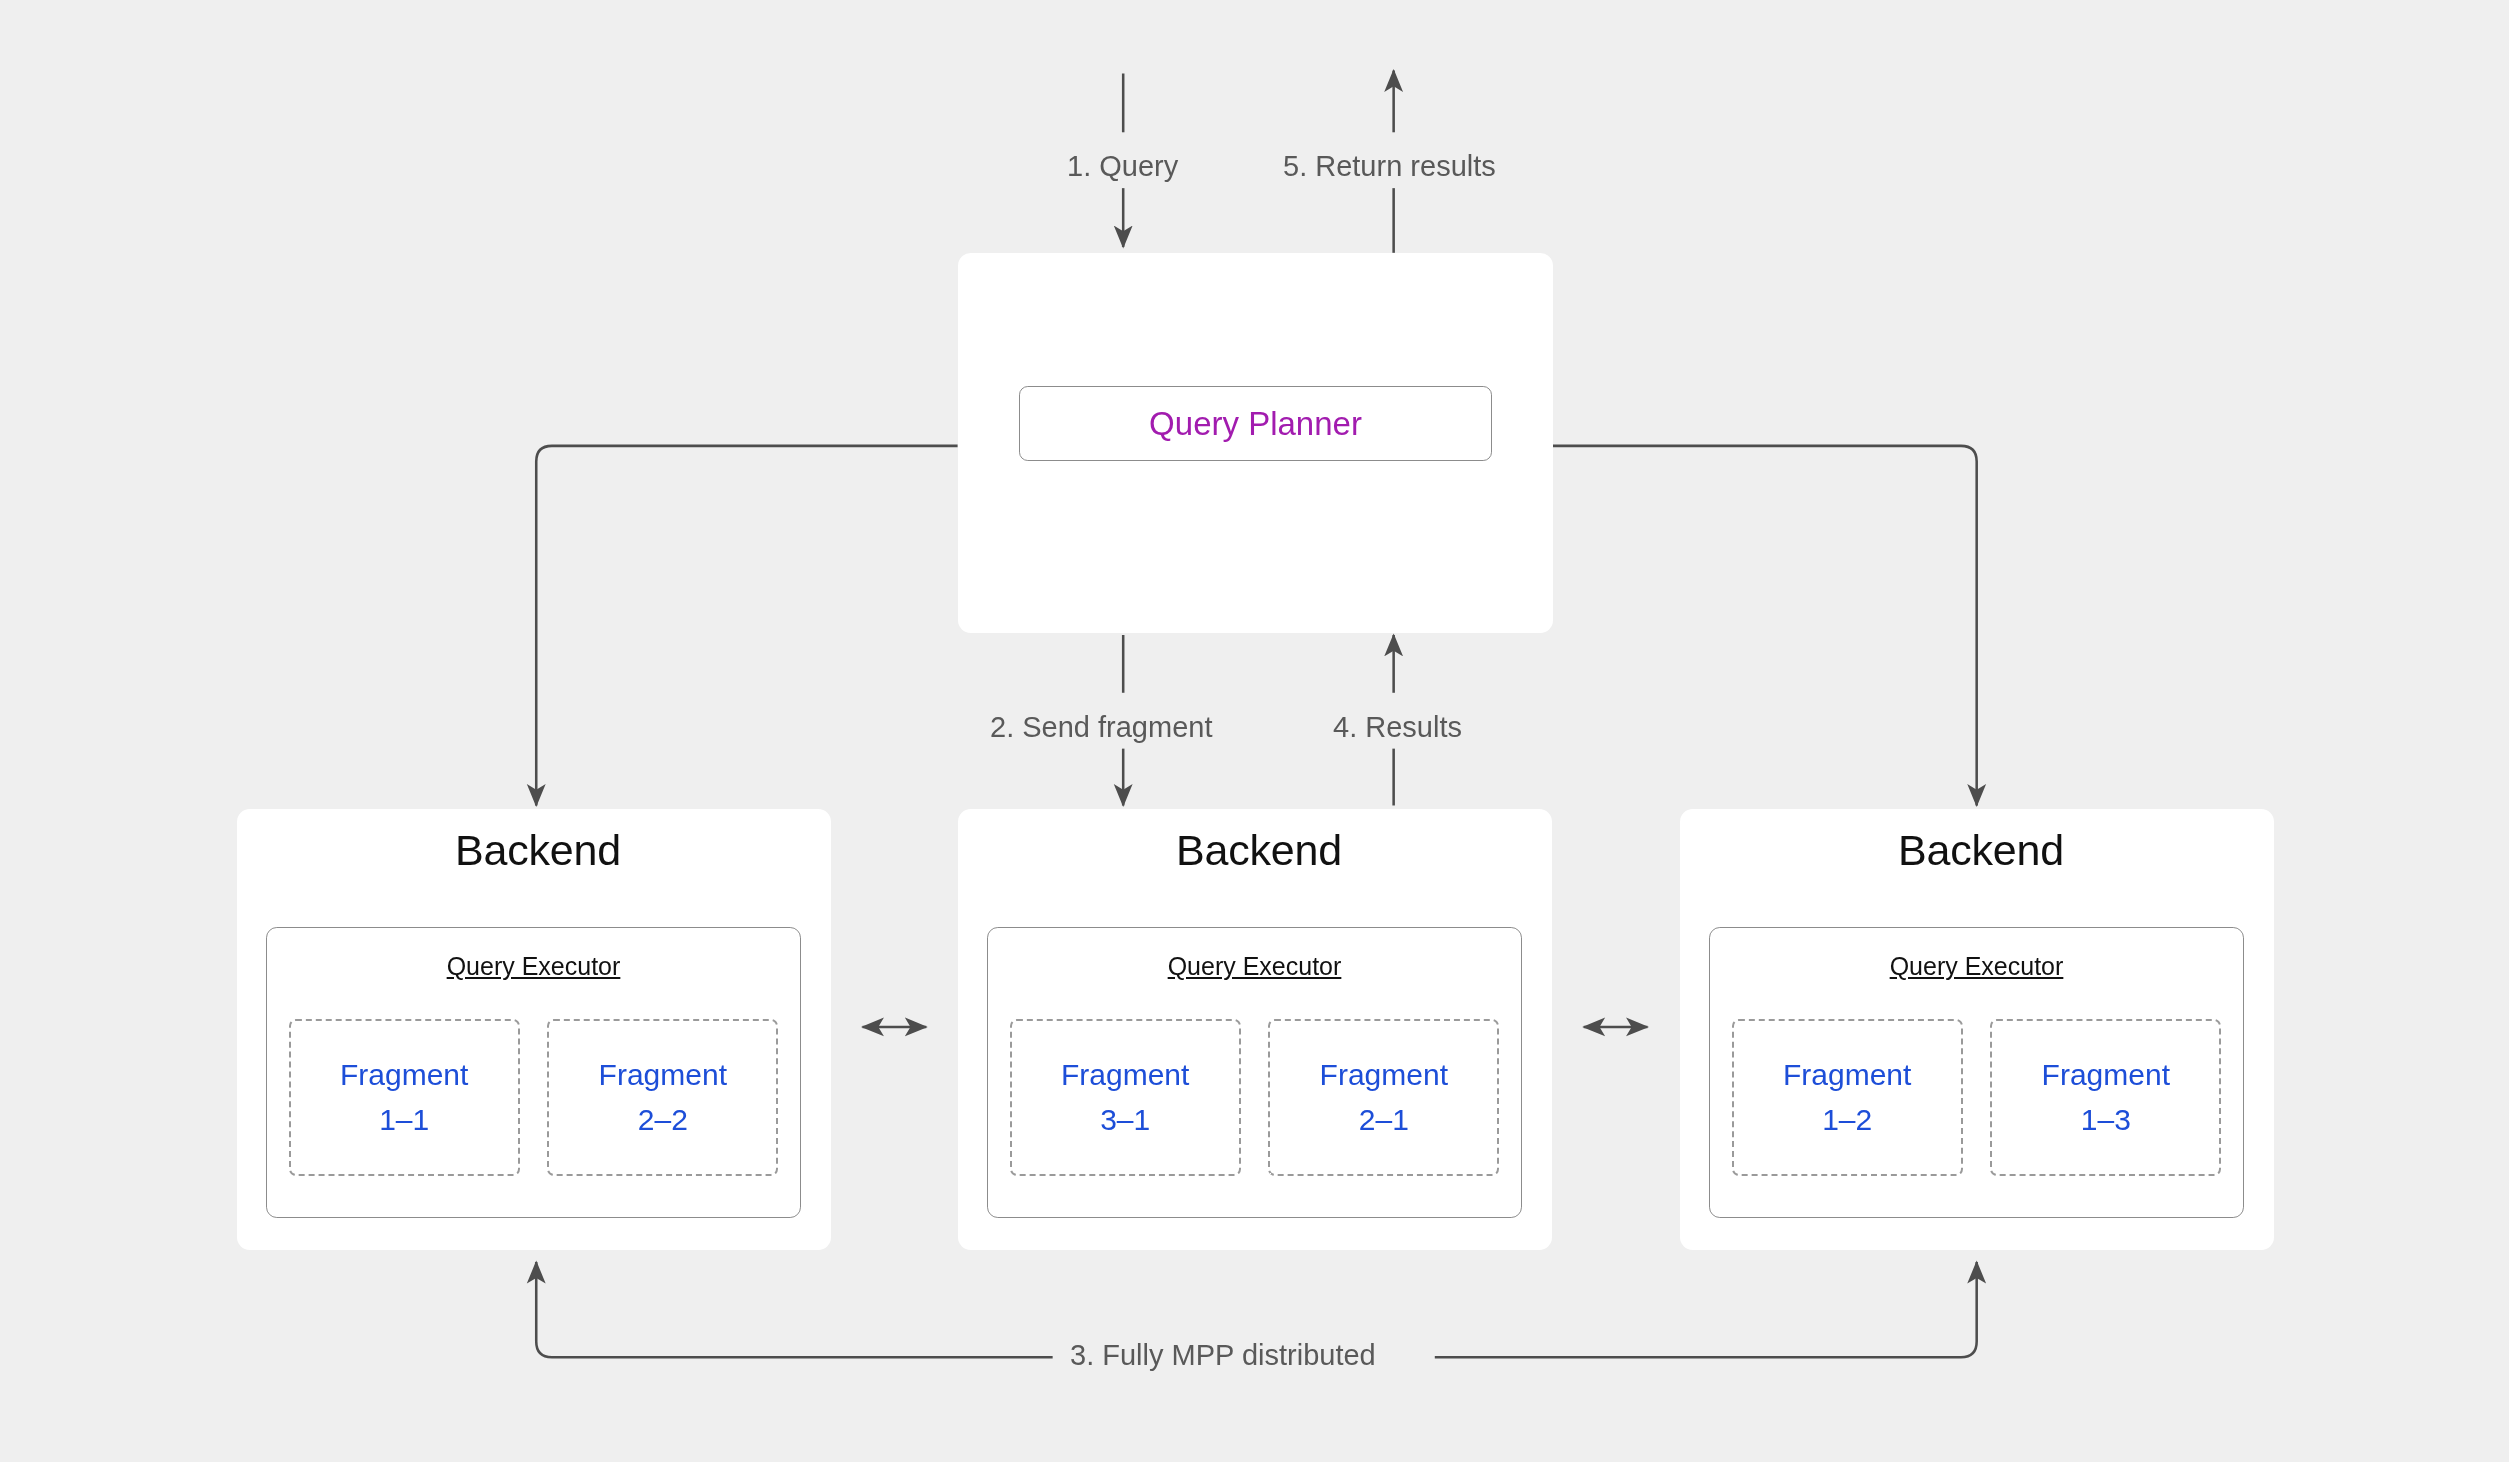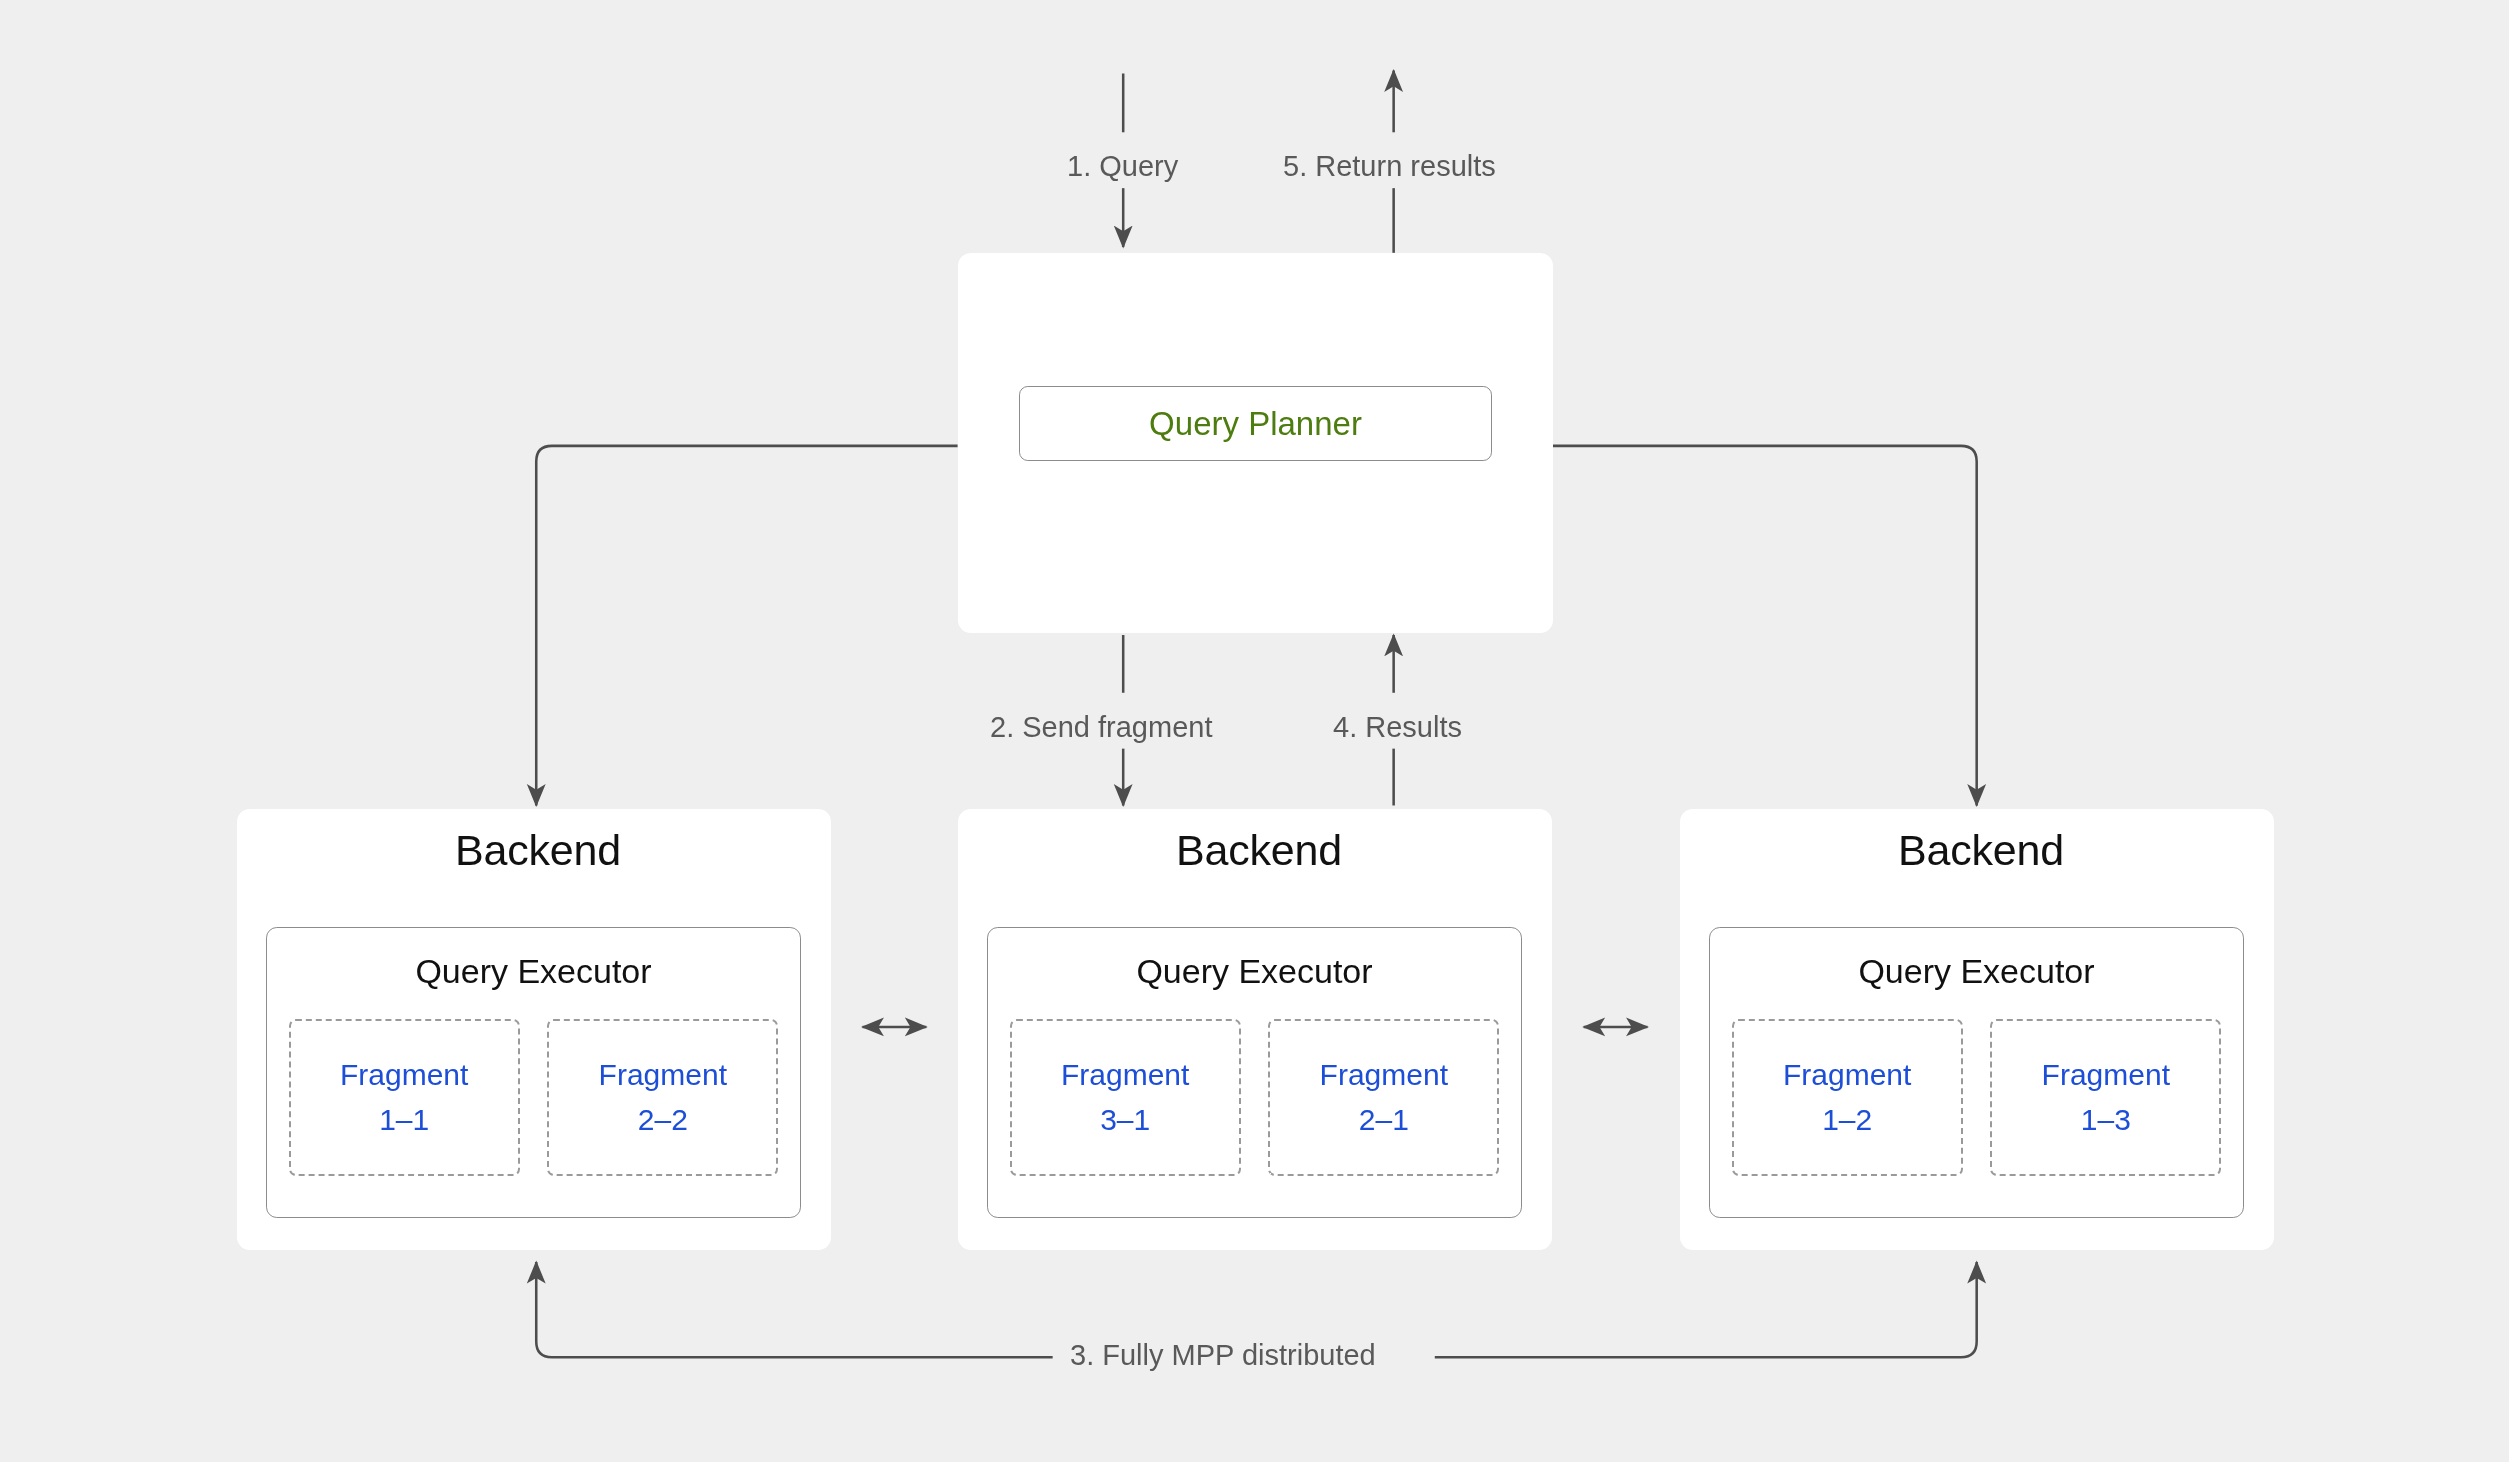--- a/index.html
+++ b/index.html
@@ -57,21 +57,21 @@
     left: 61px;
     width: 473px;
     height: 75px;
     border: 1.5px solid #8c8c8c;
     border-radius: 8.8px;
     background: #ffffff;
     display: flex;
     align-items: center;
     justify-content: center;
     font-size: 33px;
-    color: #4d7c0f;
+    color: #a21caf;
     box-sizing: border-box;
   }
   #query-planner { top: 133px; }
   #query-coordinator { top: 251px; }
 
   
   .backend {
     top: 809px;
     width: 594px;
     height: 441px;
@@ -89,24 +89,25 @@
     top: 118px;
     width: 535px;
     height: 291px;
     border: 1.5px solid #8c8c8c;
     border-radius: 10.8px;
     box-sizing: border-box;
     background: #ffffff;
   }
   .executor-title {
     text-align: center;
-    font-size: 34px;
+    font-size: 25px;
     color: #111111;
     margin-top: 25.5px;
     line-height: 1;
+    text-decoration: underline;
   }
   .fragments {
     position: absolute;
     left: 21.6px;
     right: 21.6px;
     top: 91px;
     display: flex;
     gap: 27.4px;
   }
   .fragment {

